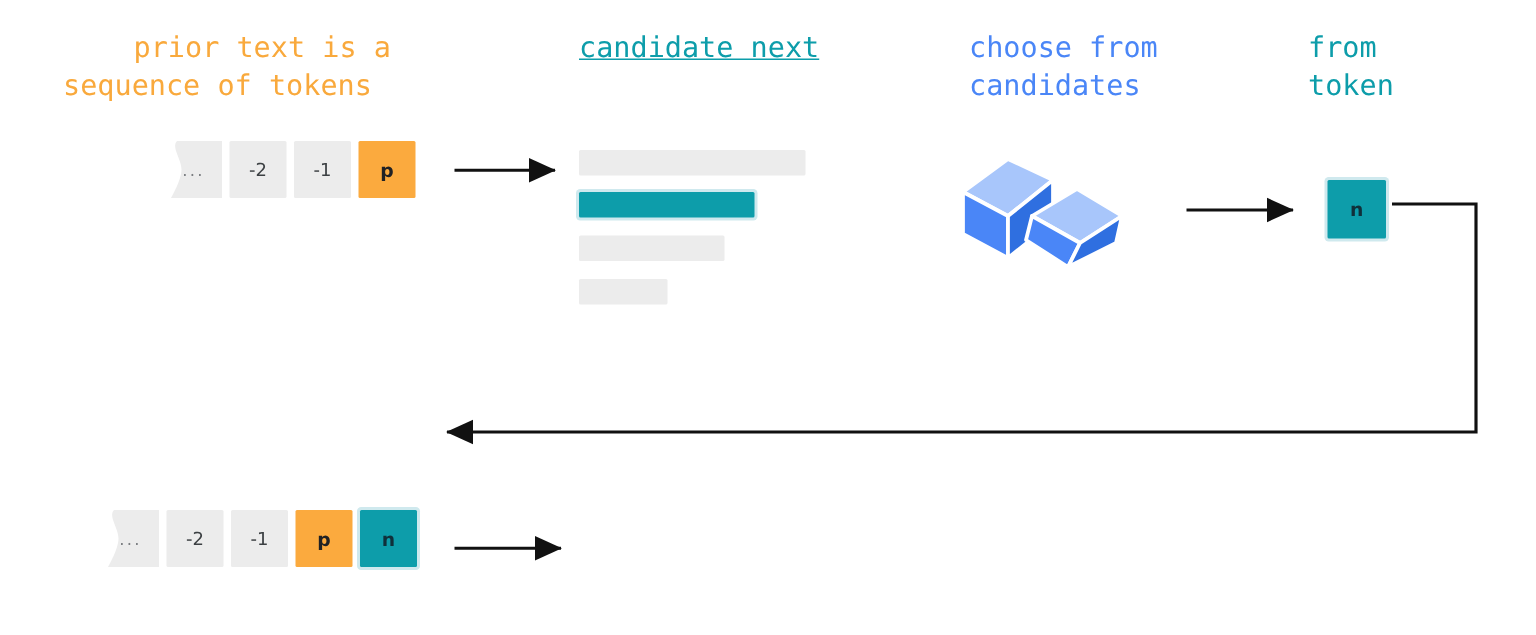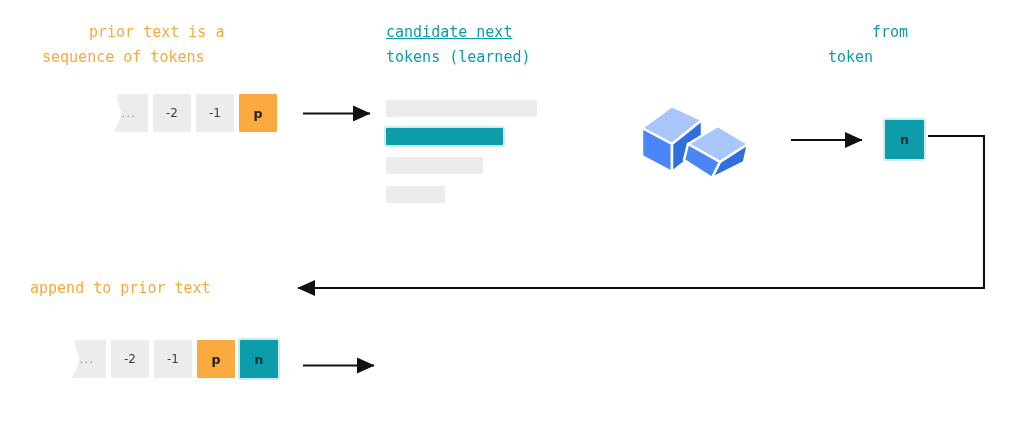--- a/index.html
+++ b/index.html
@@ -19,21 +19,21 @@
     left: 0; top: 0;
     width: 1024px;
     height: 423px;
   }
   .abs { position: absolute; }
 
   
   .heading {
     position: absolute;
     font-family: "DejaVu Sans Mono", "Liberation Mono", monospace;
-    font-size: 15px;
+    font-size: 19px;
     line-height: 25px;
     letter-spacing: 0px;
     white-space: pre;
     font-weight: 400;
   }
   .h-orange { color: #f9a93c; }
   .h-teal   { color: #0d9daa; }
   .h-blue   { color: #4a86f7; }
 
   
@@ -89,25 +89,26 @@
 </style>
 </head>
 <body>
 
 <div id="stage">
 
   <div class="heading h-orange" style="left:89px; top:20px;">prior text is a</div>
   <div class="heading h-orange" style="left:42px; top:45px;text-align:right;">sequence of tokens</div>
 
   <div class="heading h-teal" style="left:386px; top:20px;text-decoration:underline;">candidate next</div>
-  <div class="heading h-teal" style="left:386px; top:45px;">tokens (learned)</div>
-
+
+  <div class="heading h-blue" style="left:646px; top:20px;">choose from</div>
+  <div class="heading h-blue" style="left:646px; top:45px;">candidates</div>
 
   <div class="heading h-teal" style="left:872px; top:20px;">from</div>
-  <div class="heading h-teal" style="left:828px; top:45px;text-align:center;">token</div>
+  <div class="heading h-teal" style="left:872px; top:45px;text-align:center;">token</div>
 
   <div class="tokrow" style="left:110px; top:94px;">
 
     <div class="tok gray ragged">
       <svg class="ragged-shape" viewBox="0 0 38 38">
         <path d="M 8 0 L 38 0 L 38 38 L 4 38 C 4 38 11 26 11 19 C 11 12 4 4 8 0 Z" fill="#ececec"></path>
       </svg>
       <span class="lbl">...</span>
     </div>
 
@@ -145,21 +146,20 @@
       <polygon points="84,62 112,44 108,62 76,78" fill="#2f6fe0" stroke="#ffffff" stroke-width="2.5" stroke-linejoin="round"></polygon>
     </g>
   </svg>
 
   <div class="tokrow" style="left:885px; top:120px;">
     <div class="tok teal" style="width:39px;height:39px;margin-right:0;">
       <span>n</span>
     </div>
   </div>
 
-  <div class="heading h-orange" style="left:30px; top:276px;">append to prior text</div>
 
   <div class="tokrow" style="left:68px; top:340px;">
 
     <div class="tok gray ragged">
       <svg class="ragged-shape" viewBox="0 0 38 38">
         <path d="M 8 0 L 38 0 L 38 38 L 4 38 C 4 38 11 26 11 19 C 11 12 4 4 8 0 Z" fill="#ececec"></path>
       </svg>
       <span class="lbl">...</span>
     </div>
 

